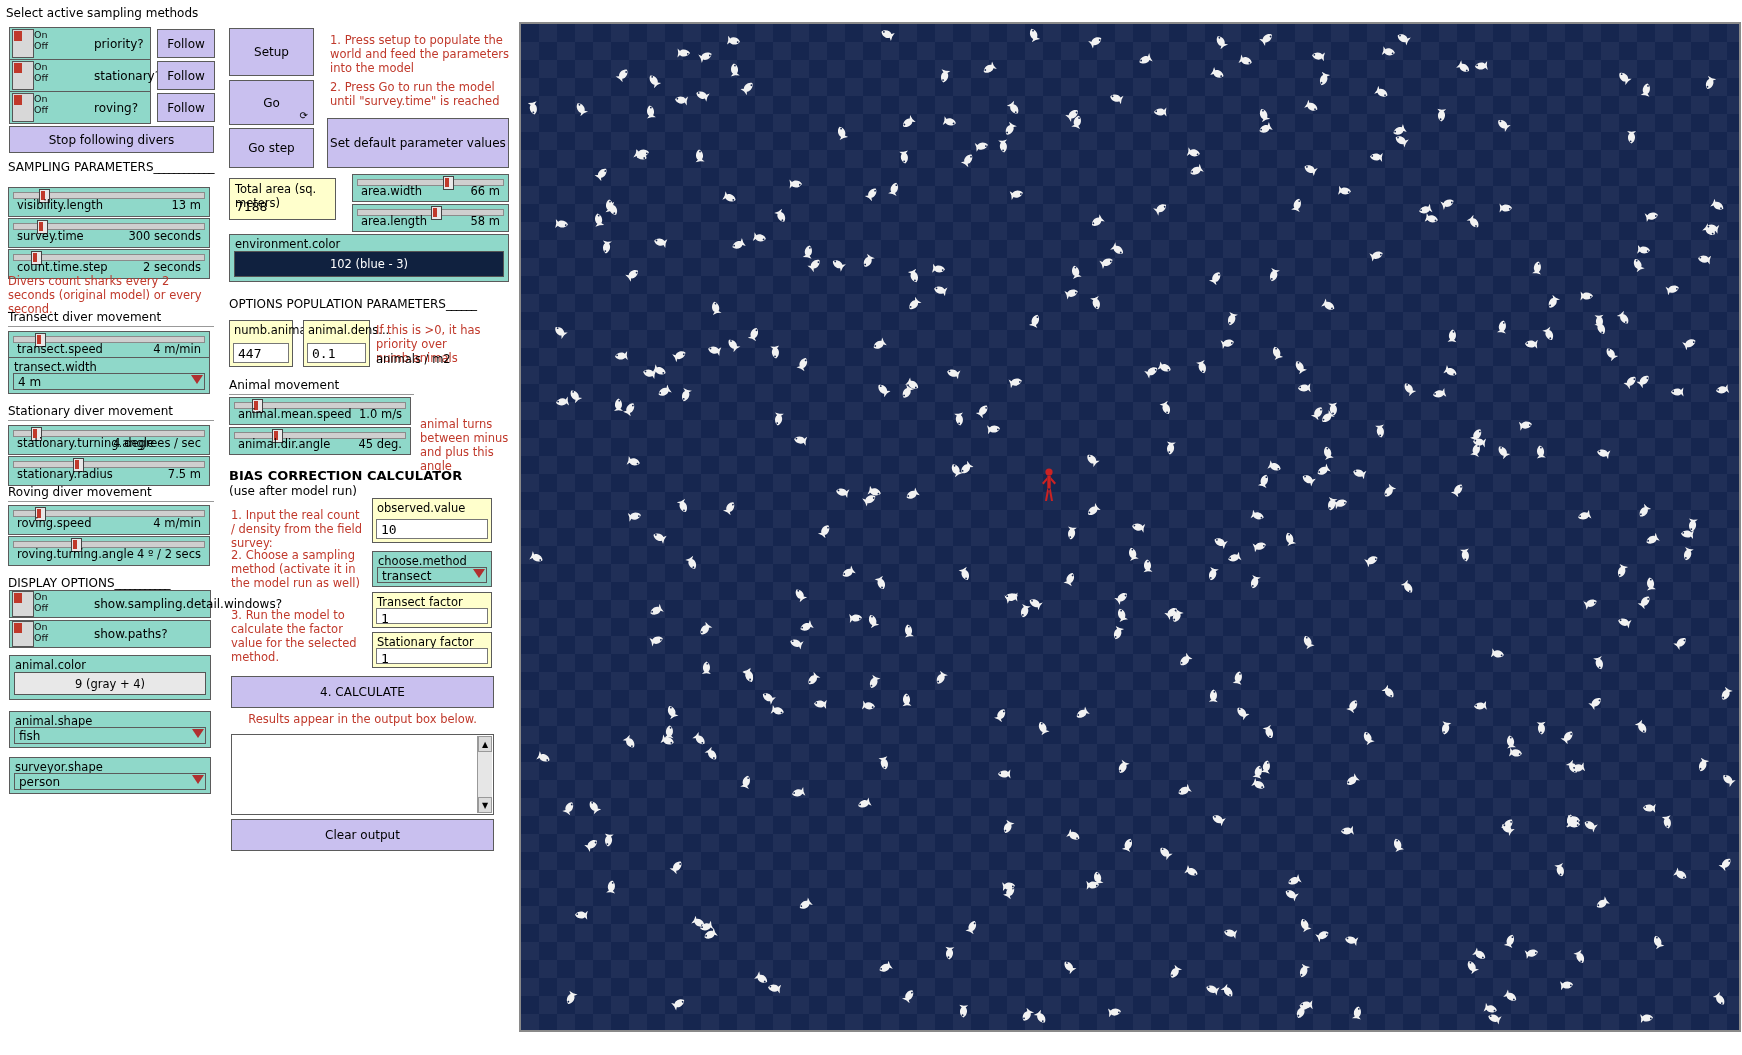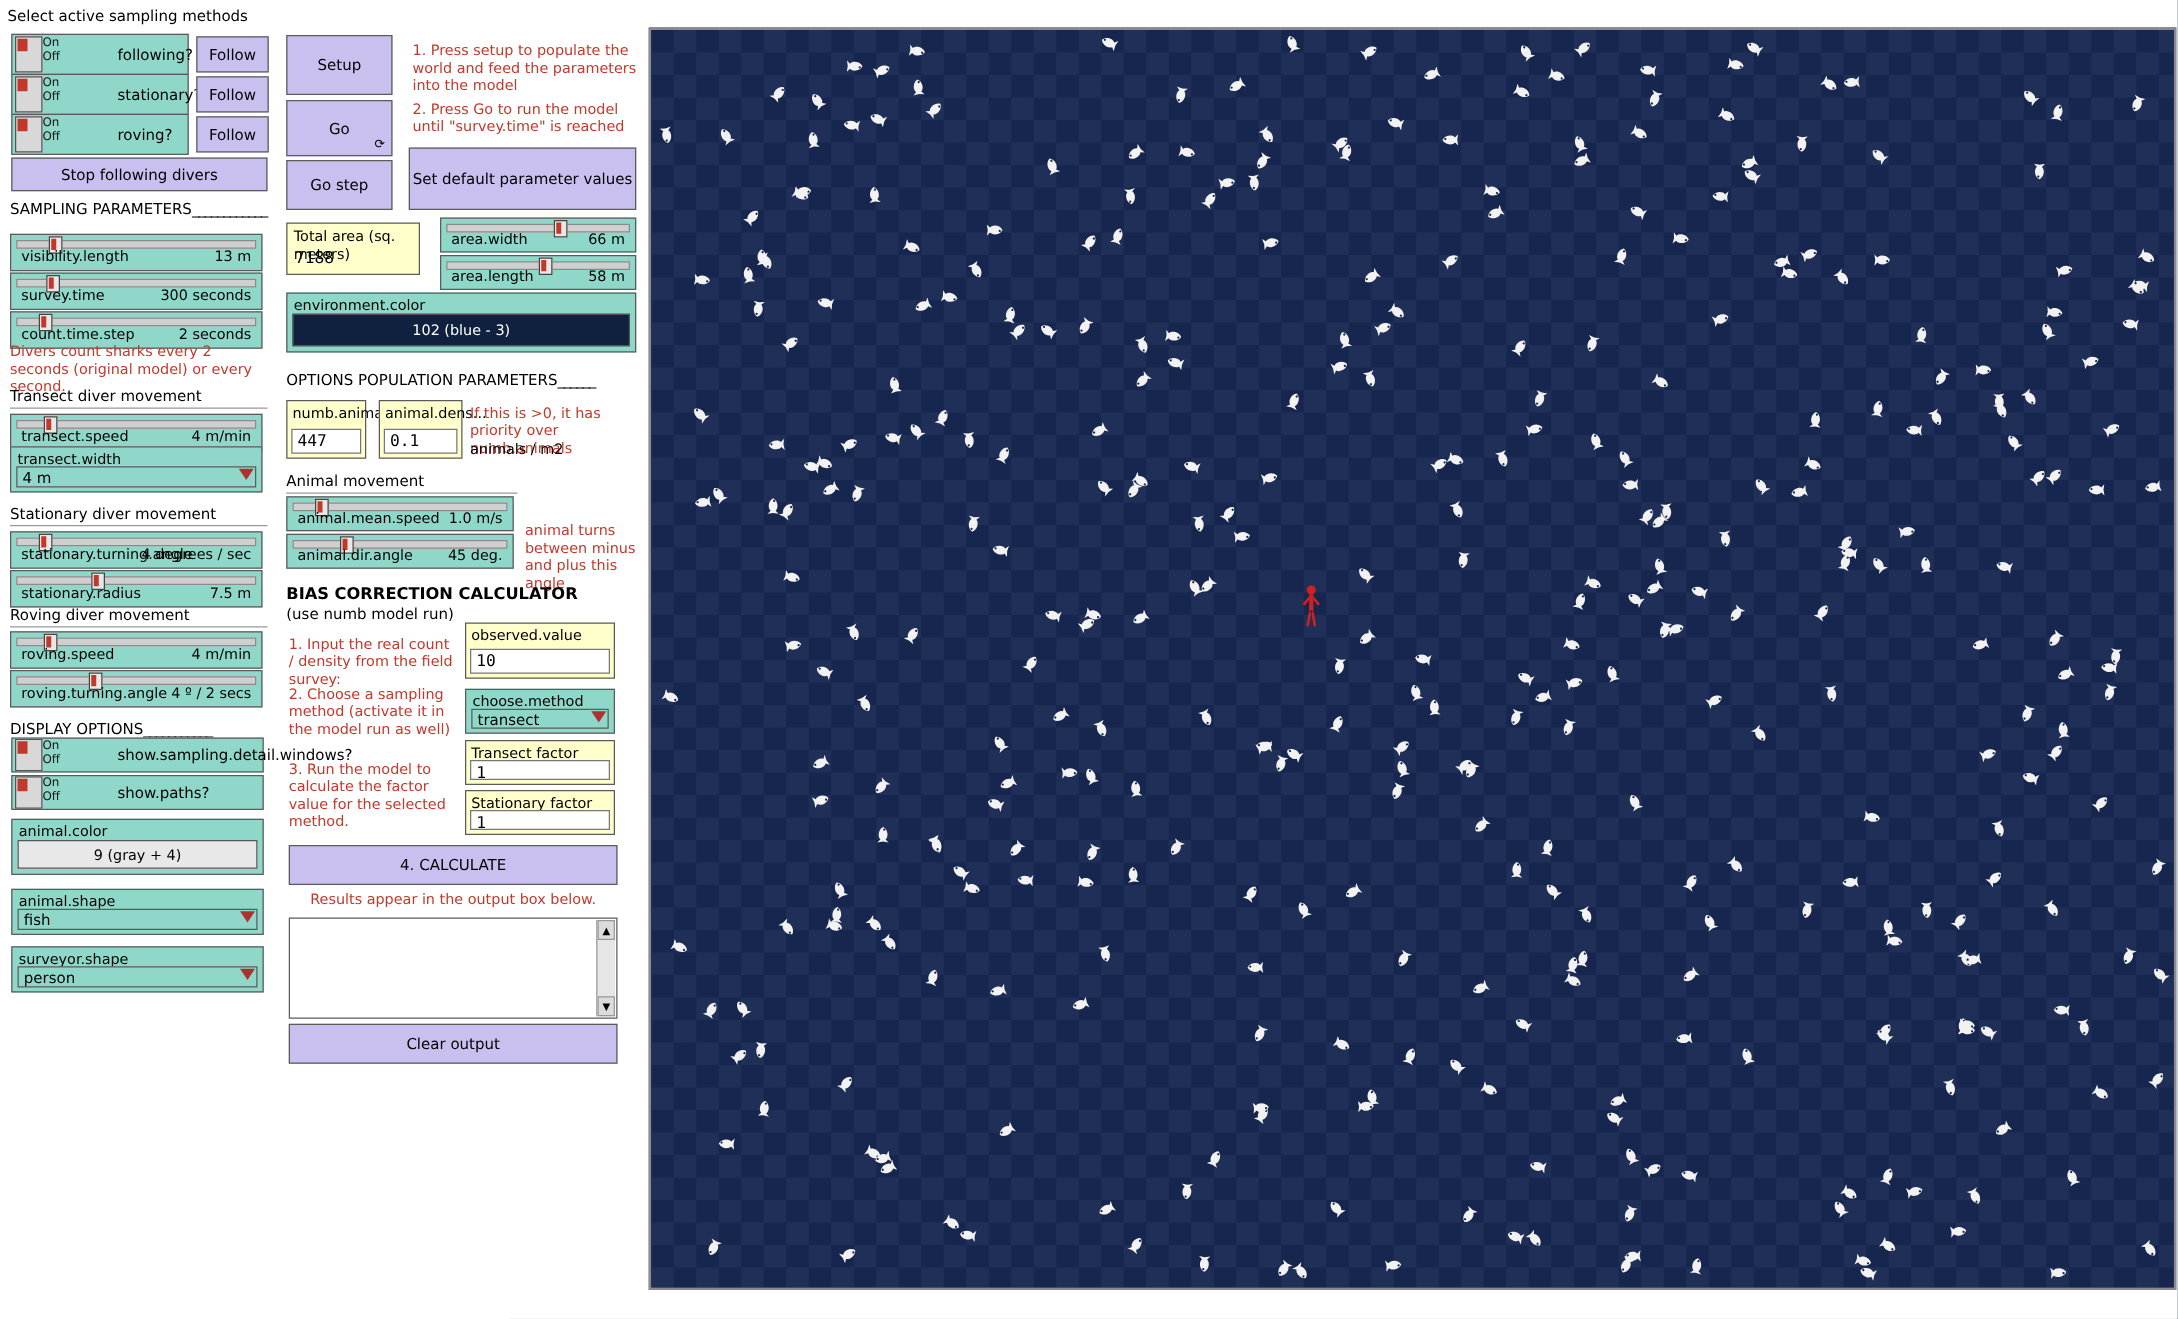--- a/index.html
+++ b/index.html
@@ -56,21 +56,21 @@
 <div class="panel" style="left:6px;top:6px;width:212px;">
   <div style="font-size:12px;">Select active sampling methods</div>
 </div>
 
 <div class="panel" style="left:9px;top:27px;width:205px;height:33px;">
   <div class="switch" style="width:142px;height:33px;">
     <div class="knob">
         <div class="red"></div>
       </div>
     <div class="onoff"><span>On</span><br><span>Off</span></div>
-    <div class="lbl">following?</div>
+    <div class="lbl">priority?</div>
   </div>
   <div class="btn" style="position:absolute;left:148px;top:2px;width:58px;height:29px;">Follow</div>
 </div>
 
 <div class="panel" style="left:9px;top:59px;width:205px;height:33px;">
   <div class="switch" style="width:142px;height:33px;">
     <div class="knob">
         <div class="red"></div>
       </div>
     <div class="onoff"><span>On</span><br><span>Off</span></div>
@@ -260,21 +260,21 @@
 </div>
 <div class="slider" style="position:absolute;left:229px;top:427px;width:182px;height:28px;">
   <div class="track"></div>
     <div class="thumb" style="left:42px;"></div>
   <div class="name" style="bottom:3px;">animal.dir.angle</div>
   <div class="val" style="bottom:3px;">45 deg.</div>
 </div>
 <div class="note" style="position:absolute;left:420px;top:417px;width:92px;">animal turns between minus and plus this angle</div>
 
 <div style="position:absolute;left:229px;top:468px;font-size:13px;font-weight:bold;">BIAS CORRECTION CALCULATOR</div>
-<div style="position:absolute;left:229px;top:484px;font-size:12px;">(use numb model run)</div>
+<div style="position:absolute;left:229px;top:484px;font-size:12px;">(use after model run)</div>
 
 <div class="note" style="position:absolute;left:231px;top:508px;width:135px;">1. Input the real count / density from the field survey:</div>
 <div class="note" style="position:absolute;left:231px;top:548px;width:140px;">2. Choose a sampling method (activate it in the model run as well)</div>
 <div class="note" style="position:absolute;left:231px;top:608px;width:135px;">3. Run the model to calculate the factor value for the selected method.</div>
 
 <div class="inputw num" style="position:absolute;left:372px;top:498px;width:120px;height:45px;">
   <div class="ititle">observed.value</div>
   <div class="ifield">10</div>
 </div>
 

